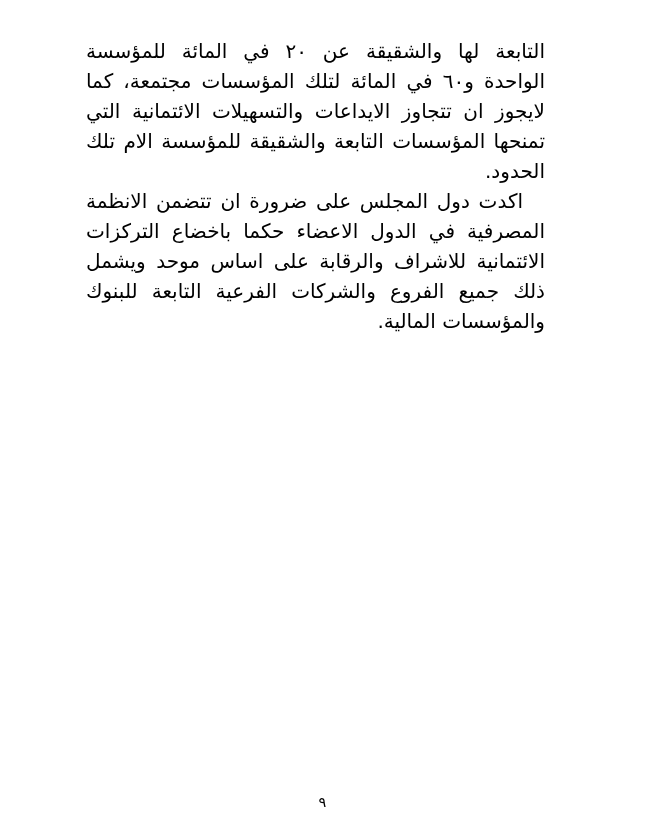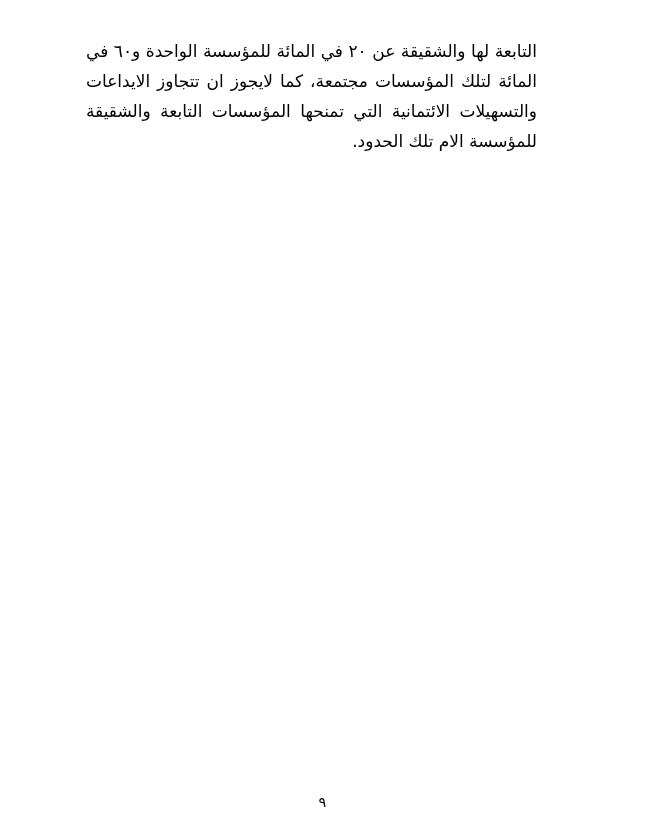--- a/index.html
+++ b/index.html
@@ -23,25 +23,25 @@
   }
   .body-text {
     direction: rtl;
     text-align: justify;
     text-align-last: right;
     font-size: 15.2px;
     line-height: 30px;
     letter-spacing: 0px;
   }
   .para {
-    margin: 0 12px 0 0;
+    margin: 0 4px 0 0;
     direction: rtl;
     text-align: justify;
     text-align-last: right;
-    font-size: 17px;
+    font-size: 20px;
     line-height: 30px;
   }
   .para.indent {
     text-indent: 22px;
   }
   .section-heading {
     direction: rtl;
     text-align: center;
     font-weight: bold;
     font-size: 15.6px;
@@ -67,20 +67,21 @@
 <body>
 
 <div class="page">
 
   <div class="body-text">
 
     <p class="para">التابعة لها والشقيقة عن ٢٠ في المائة للمؤسسة الواحدة و٦٠ في المائة لتلك المؤسسات مجتمعة، كما لايجوز ان تتجاوز الايداعات والتسهيلات الائتمانية التي تمنحها المؤسسات التابعة والشقيقة للمؤسسة الام تلك الحدود.</p>
 
 
 
+    <p class="para indent">اكدت دول المجلس على ضرورة ان تتضمن الانظمة المصرفية في الدول الاعضاء حكما باخضاع التركزات الائتمانية للاشراف والرقابة على اساس موحد ويشمل ذلك جميع الفروع والشركات الفرعية التابعة للبنوك والمؤسسات المالية.</p>
 
 
 
   </div>
 
   <div class="page-number">٩</div>
 
 </div>
 
 </body></html>

